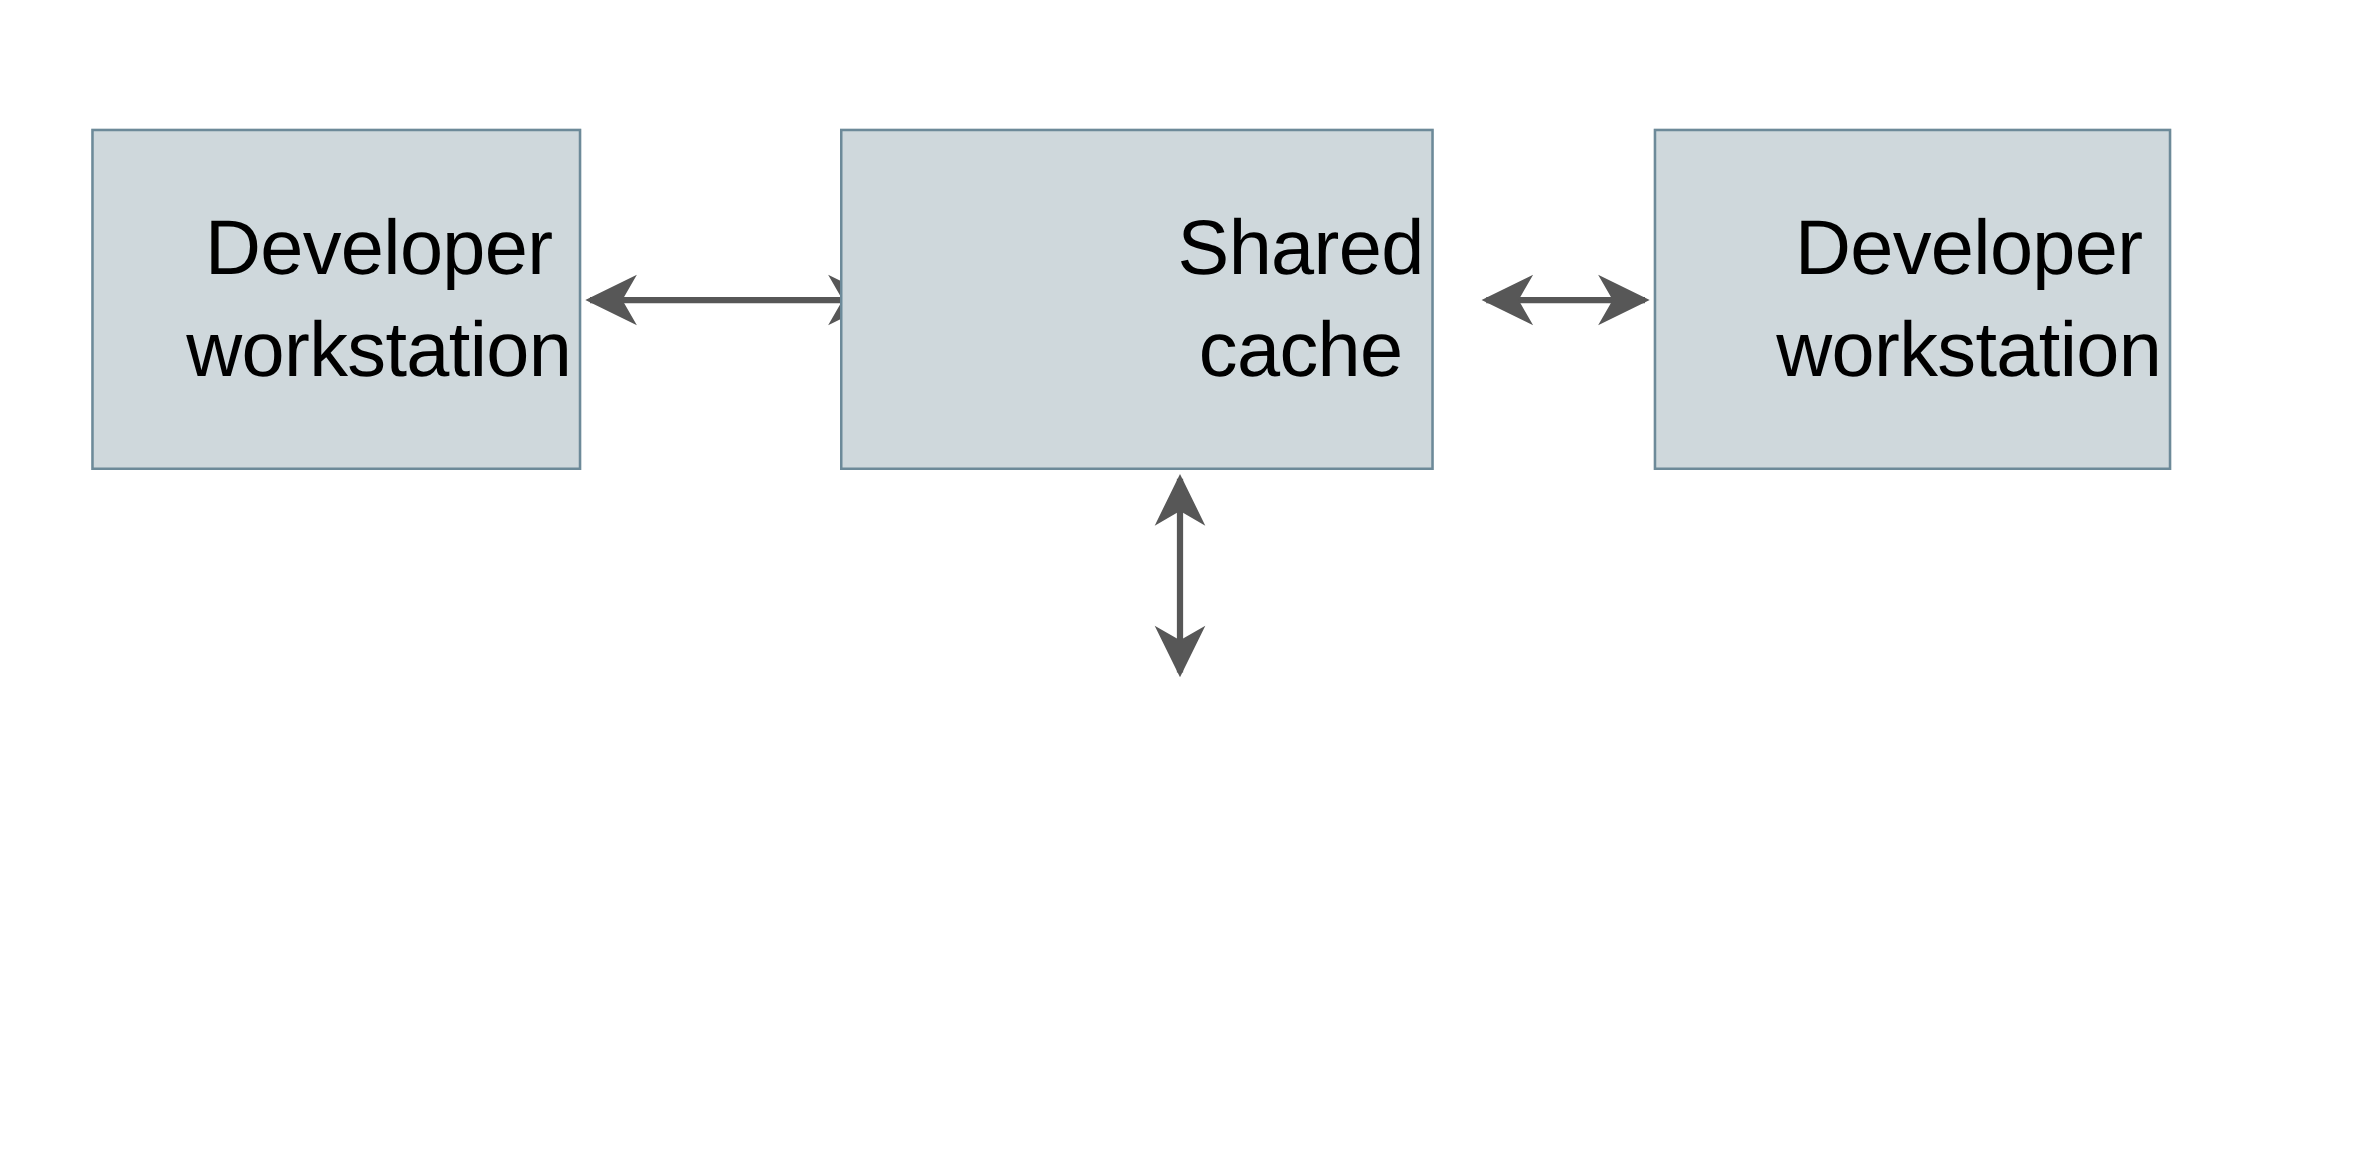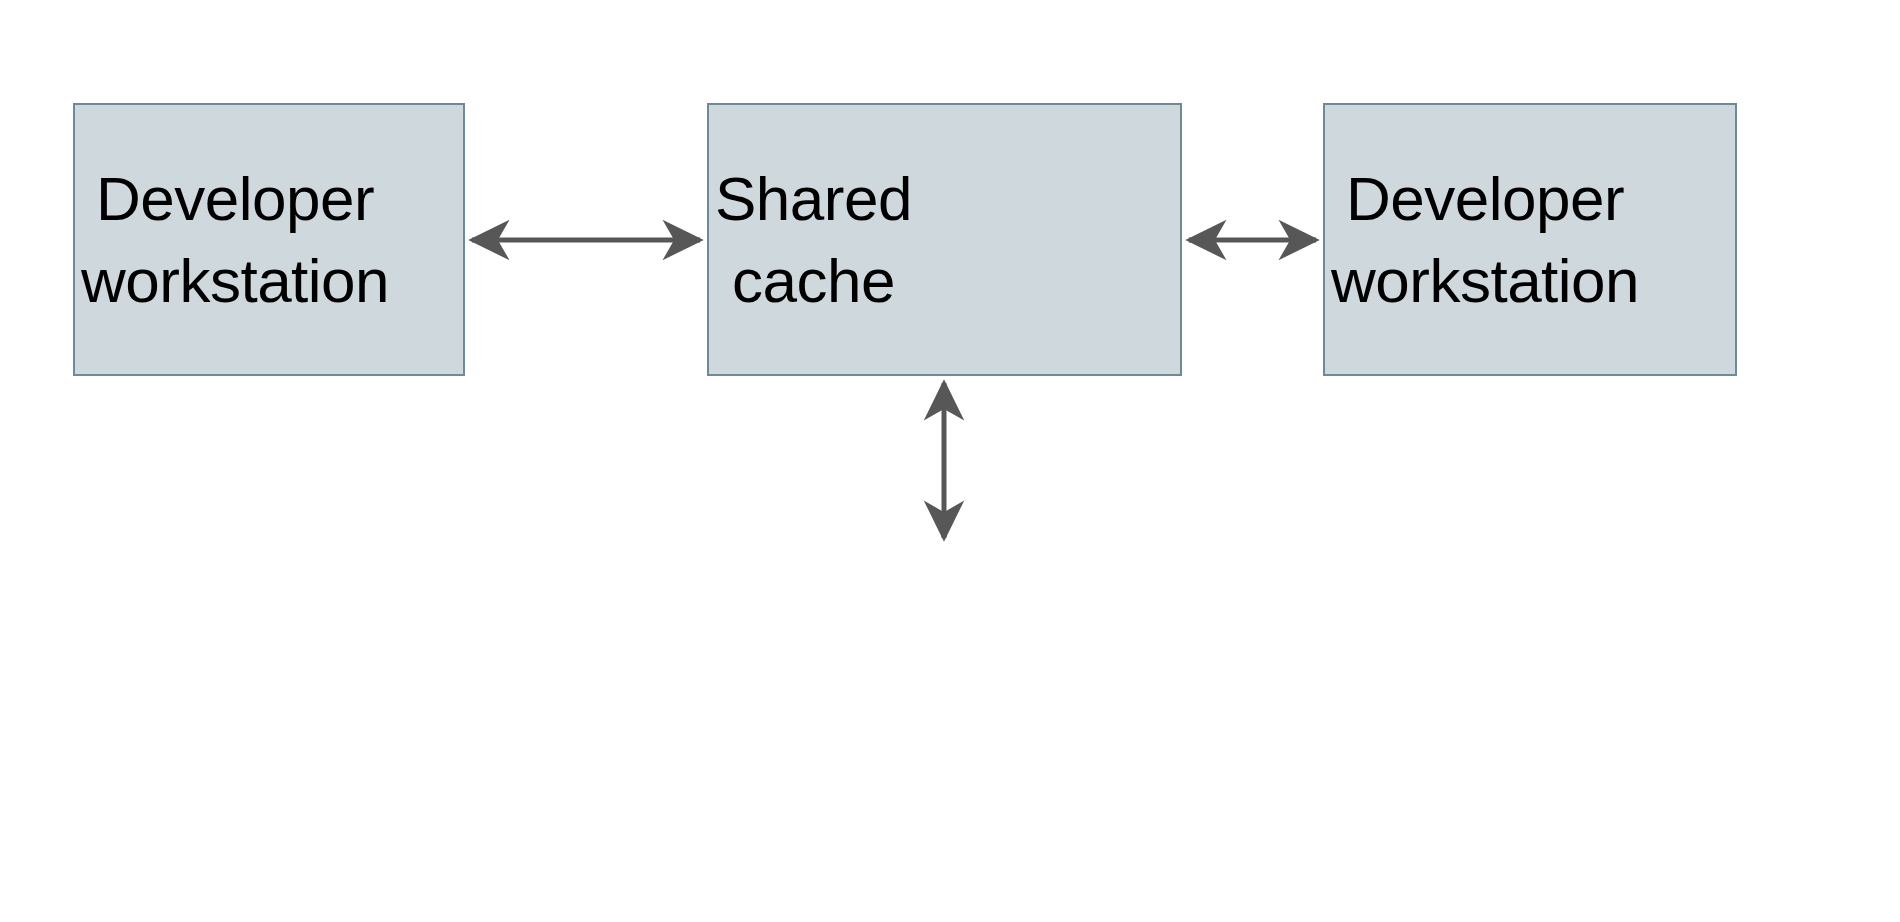--- a/index.html
+++ b/index.html
@@ -24,35 +24,35 @@
     width: 1900px;
     height: 922px;
   }
   .node-box {
     position: absolute;
     box-sizing: border-box;
     background: #cfd8dc;
     border: 2px solid #6d8a99;
     display: flex;
     align-items: center;
-    justify-content: flex-start;
+    justify-content: flex-end;
     text-align: center;
   }
   .node-label {
     font-family: "Liberation Sans", sans-serif;
     font-size: 62px;
     line-height: 1.32;
     color: #000000;
     letter-spacing: -0.5px;
     font-weight: 400;
     white-space: pre-line;
     padding: 0 6px;
   }
   #node-dev-left  { left: 73px;   top: 103px; width: 392px; height: 273px; }
-  #node-shared    { left: 707px;  top: 103px; width: 475px; height: 273px; }
+  #node-shared    { left: 672px;  top: 103px; width: 475px; height: 273px; }
   #node-dev-right { left: 1323px; top: 103px; width: 414px; height: 273px; }
   #node-ci        { left: 708px;  top: 545px; width: 474px; height: 273px; }
 </style>
 </head>
 <body>
 
 <div id="diagram-canvas">
 
   <svg id="diagram-svg" viewBox="0 0 1900 922" xmlns="http://www.w3.org/2000/svg">
     <defs>

